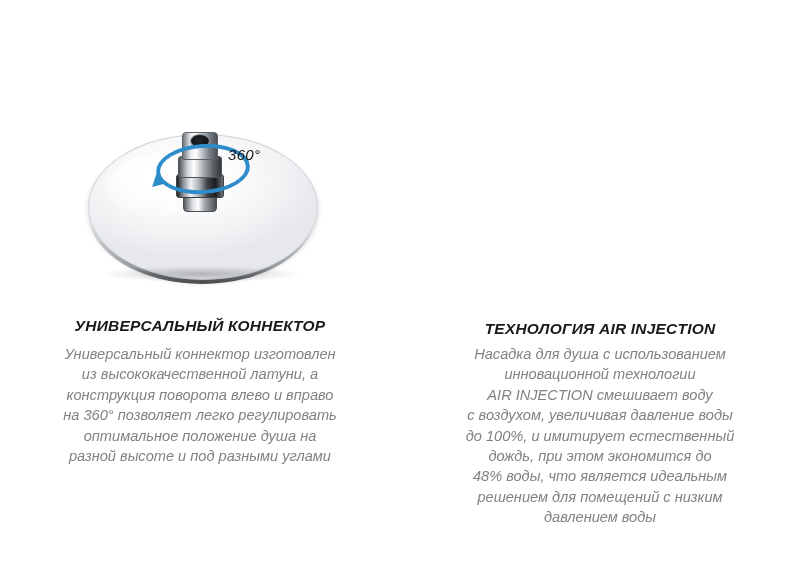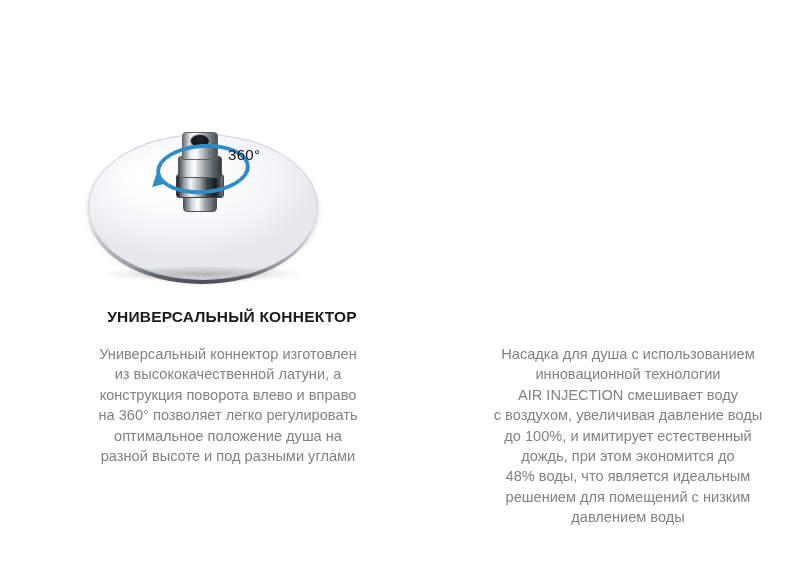--- a/index.html
+++ b/index.html
@@ -1,39 +1,38 @@
 <!DOCTYPE html>
 <html><head>
 <meta charset="utf-8">
 <style>
   html,body{margin:0;padding:0;}
   body{
     width:800px;height:564px;background:#ffffff;
     font-family:"Liberation Sans", sans-serif;
     overflow:hidden;position:relative;
   }
-  .page{position:relative;width:800px;height:564px;background:#fff;}
+  .page{position:relative;width:800px;height:564px;background:#fff;font-style:italic;}
 
   
   .col{position:absolute;top:0;height:564px;}
   .col-left{left:0;width:400px;}
   .col-right{left:400px;width:400px;}
 
   
   .heading{
     position:absolute;left:0;width:100%;
     text-align:center;color:#1a1a1a;
     font-weight:bold;font-size:15.5px;letter-spacing:.2px;
   }
   .body-text{
     position:absolute;left:0;width:100%;
     text-align:center;color:#828282;
     font-size:14.6px;line-height:20.4px;font-weight:400;
     white-space:pre-line;
-    padding-left:28px;
   }
 
   
   .disc-wrap{position:absolute;left:88px;top:128px;width:232px;height:162px;}
   .disc{
     position:absolute;left:0;top:6px;width:228px;height:144px;
     border-radius:50%;
     background:
       radial-gradient(ellipse 60% 55% at 42% 30%, #ffffff 0%, #fbfbfc 40%, #f2f3f5 70%, #e6e8eb 100%);
     box-shadow:0 3px 5px rgba(0,0,0,.16);
@@ -131,32 +130,33 @@
         <div class="conn-bore"></div>
       </div>
 
       <div class="rot-ring"></div>
       <div class="rot-ring2"></div>
       <div class="rot-arrow"></div>
 
       <div class="label-360">360°</div>
     </div>
 
-    <div class="heading" style="top:308px;margin-left:32px;">УНИВЕРСАЛЬНЫЙ КОННЕКТОР</div>
+    <div class="heading" style="top:317px;">УНИВЕРСАЛЬНЫЙ КОННЕКТОР</div>
 
     <div class="body-text" style="top:344px;">Универсальный коннектор изготовлен
 из высококачественной латуни, а
 конструкция поворота влево и вправо
 на 360° позволяет легко регулировать
 оптимальное положение душа на
 разной высоте и под разными углами</div>
   </div>
 
   <div class="col col-right">
 
+    <div class="heading" style="top:320px;">ТЕХНОЛОГИЯ AIR INJECTION</div>
 
     <div class="body-text" style="top:344px;">Насадка для душа с использованием
 инновационной технологии
 AIR INJECTION смешивает воду
 с воздухом, увеличивая давление воды
 до 100%, и имитирует естественный
 дождь, при этом экономится до
 48% воды, что является идеальным
 решением для помещений с низким
 давлением воды</div>

